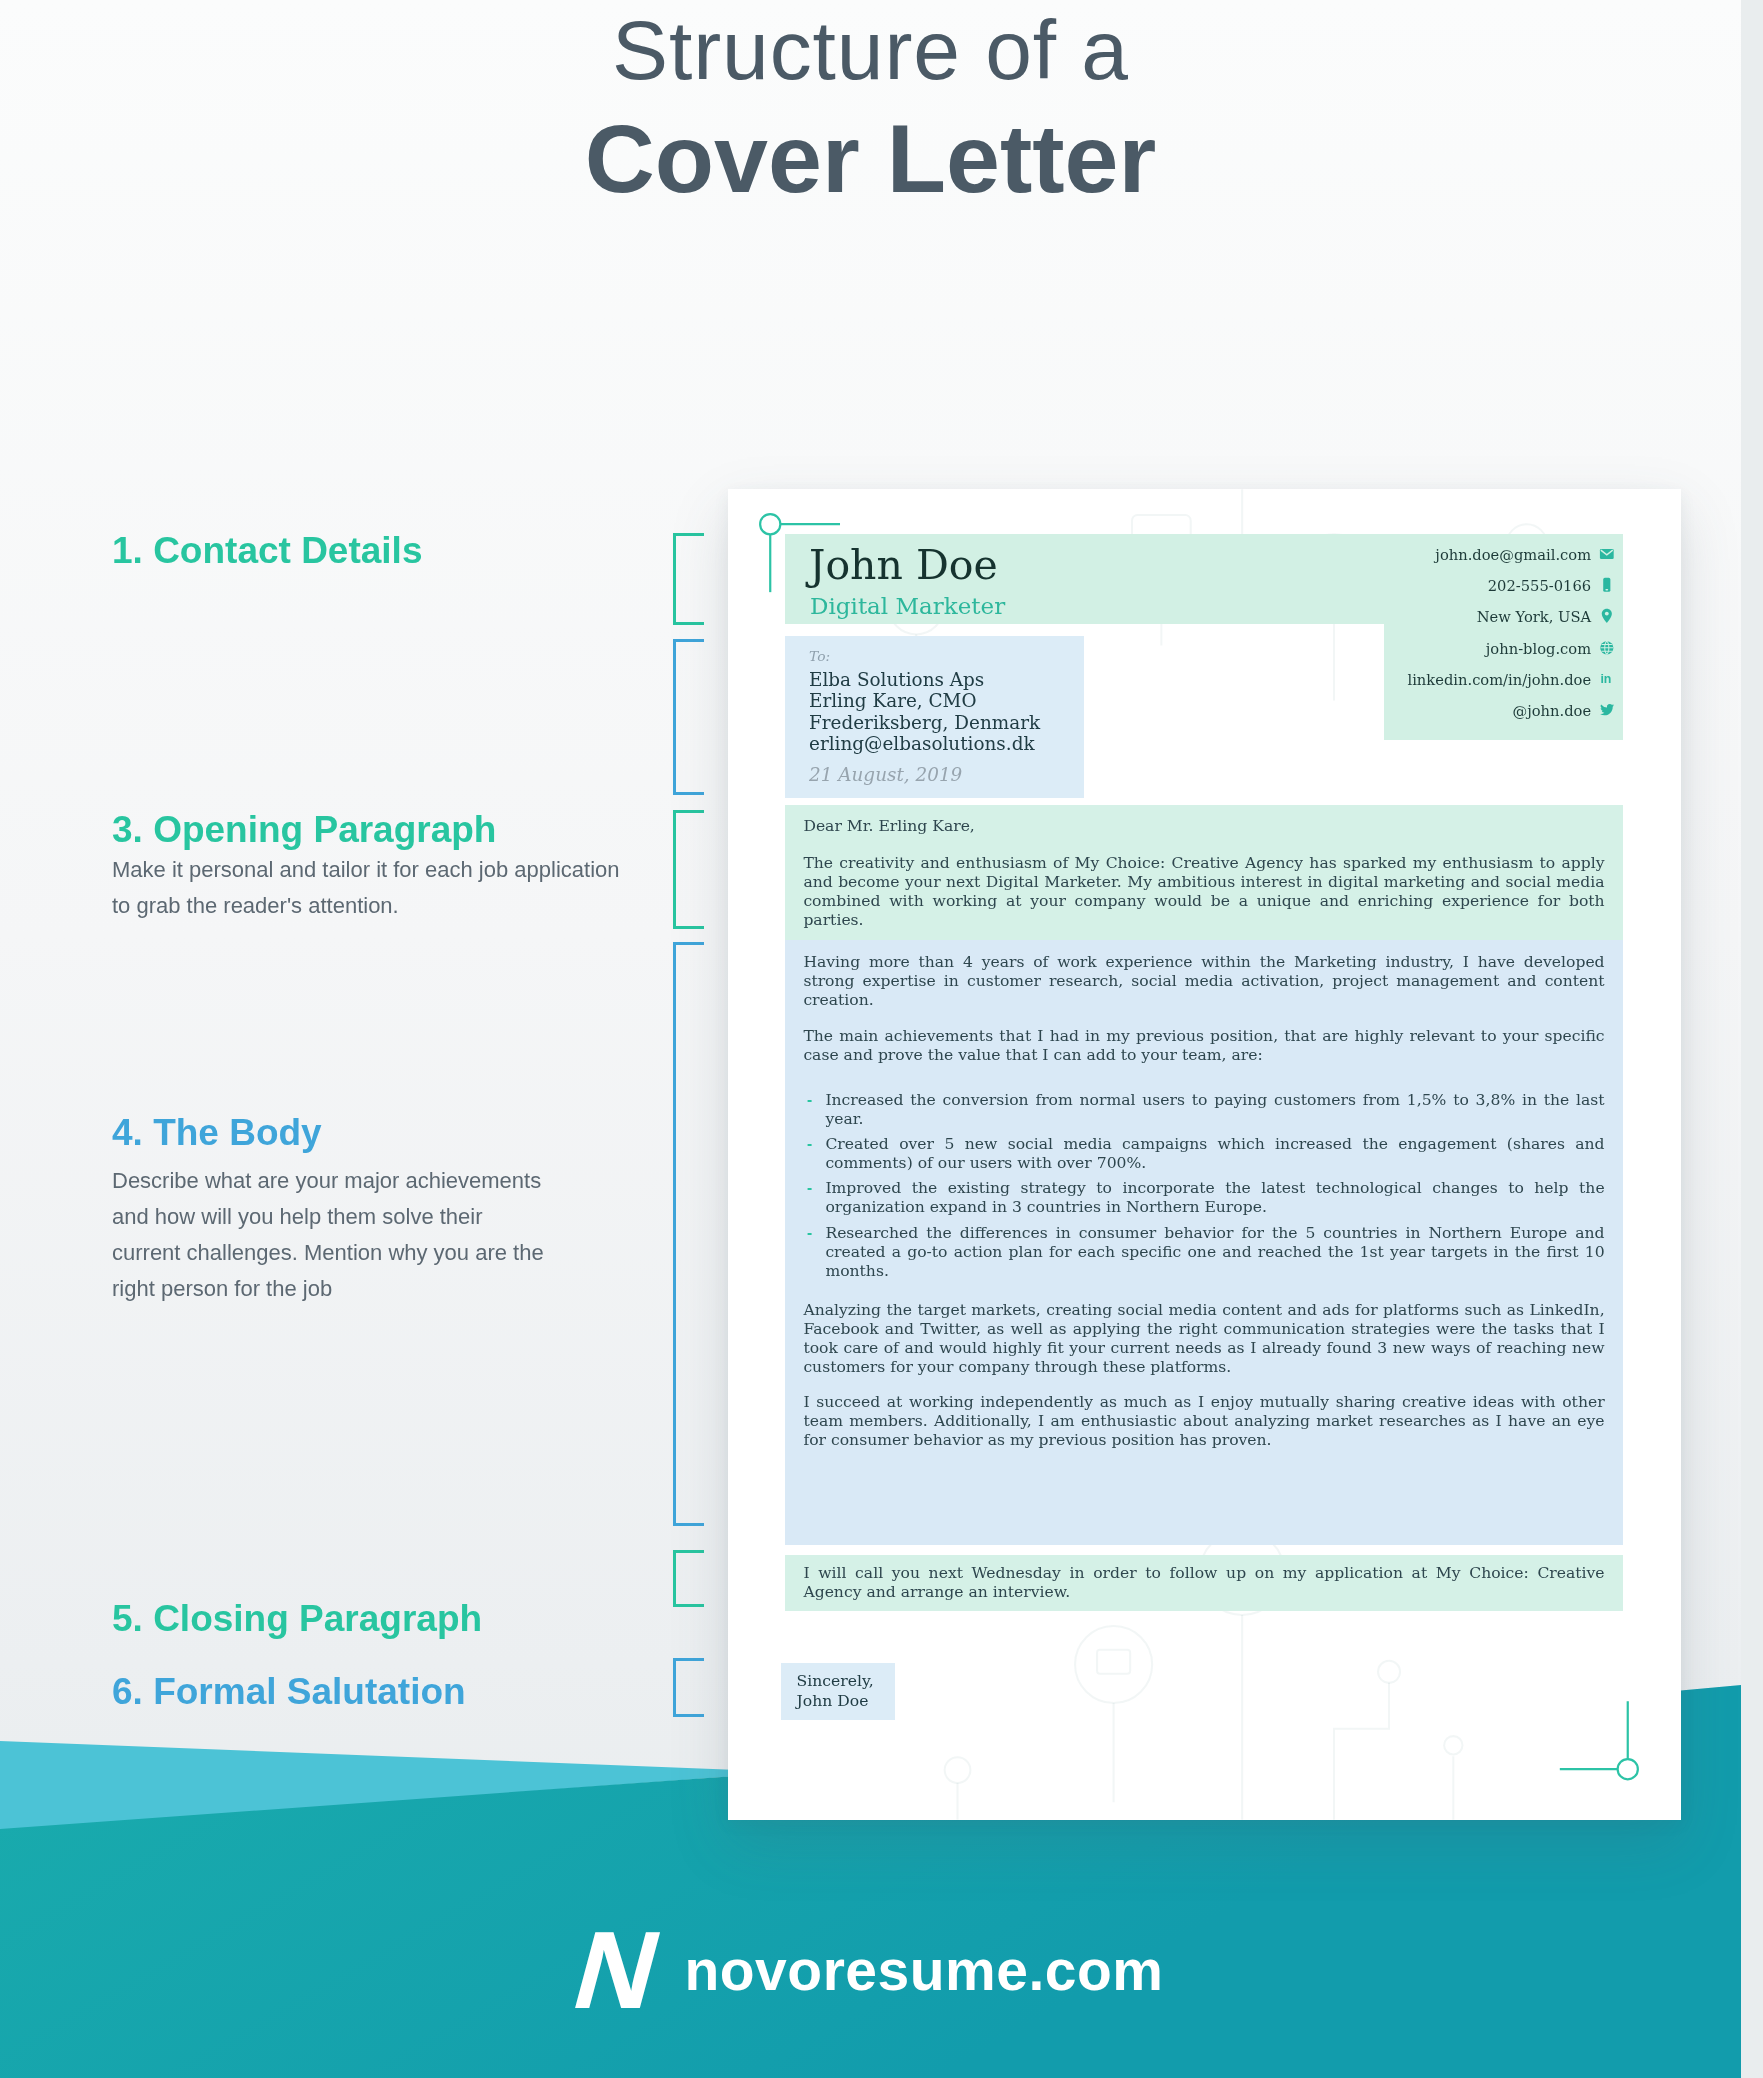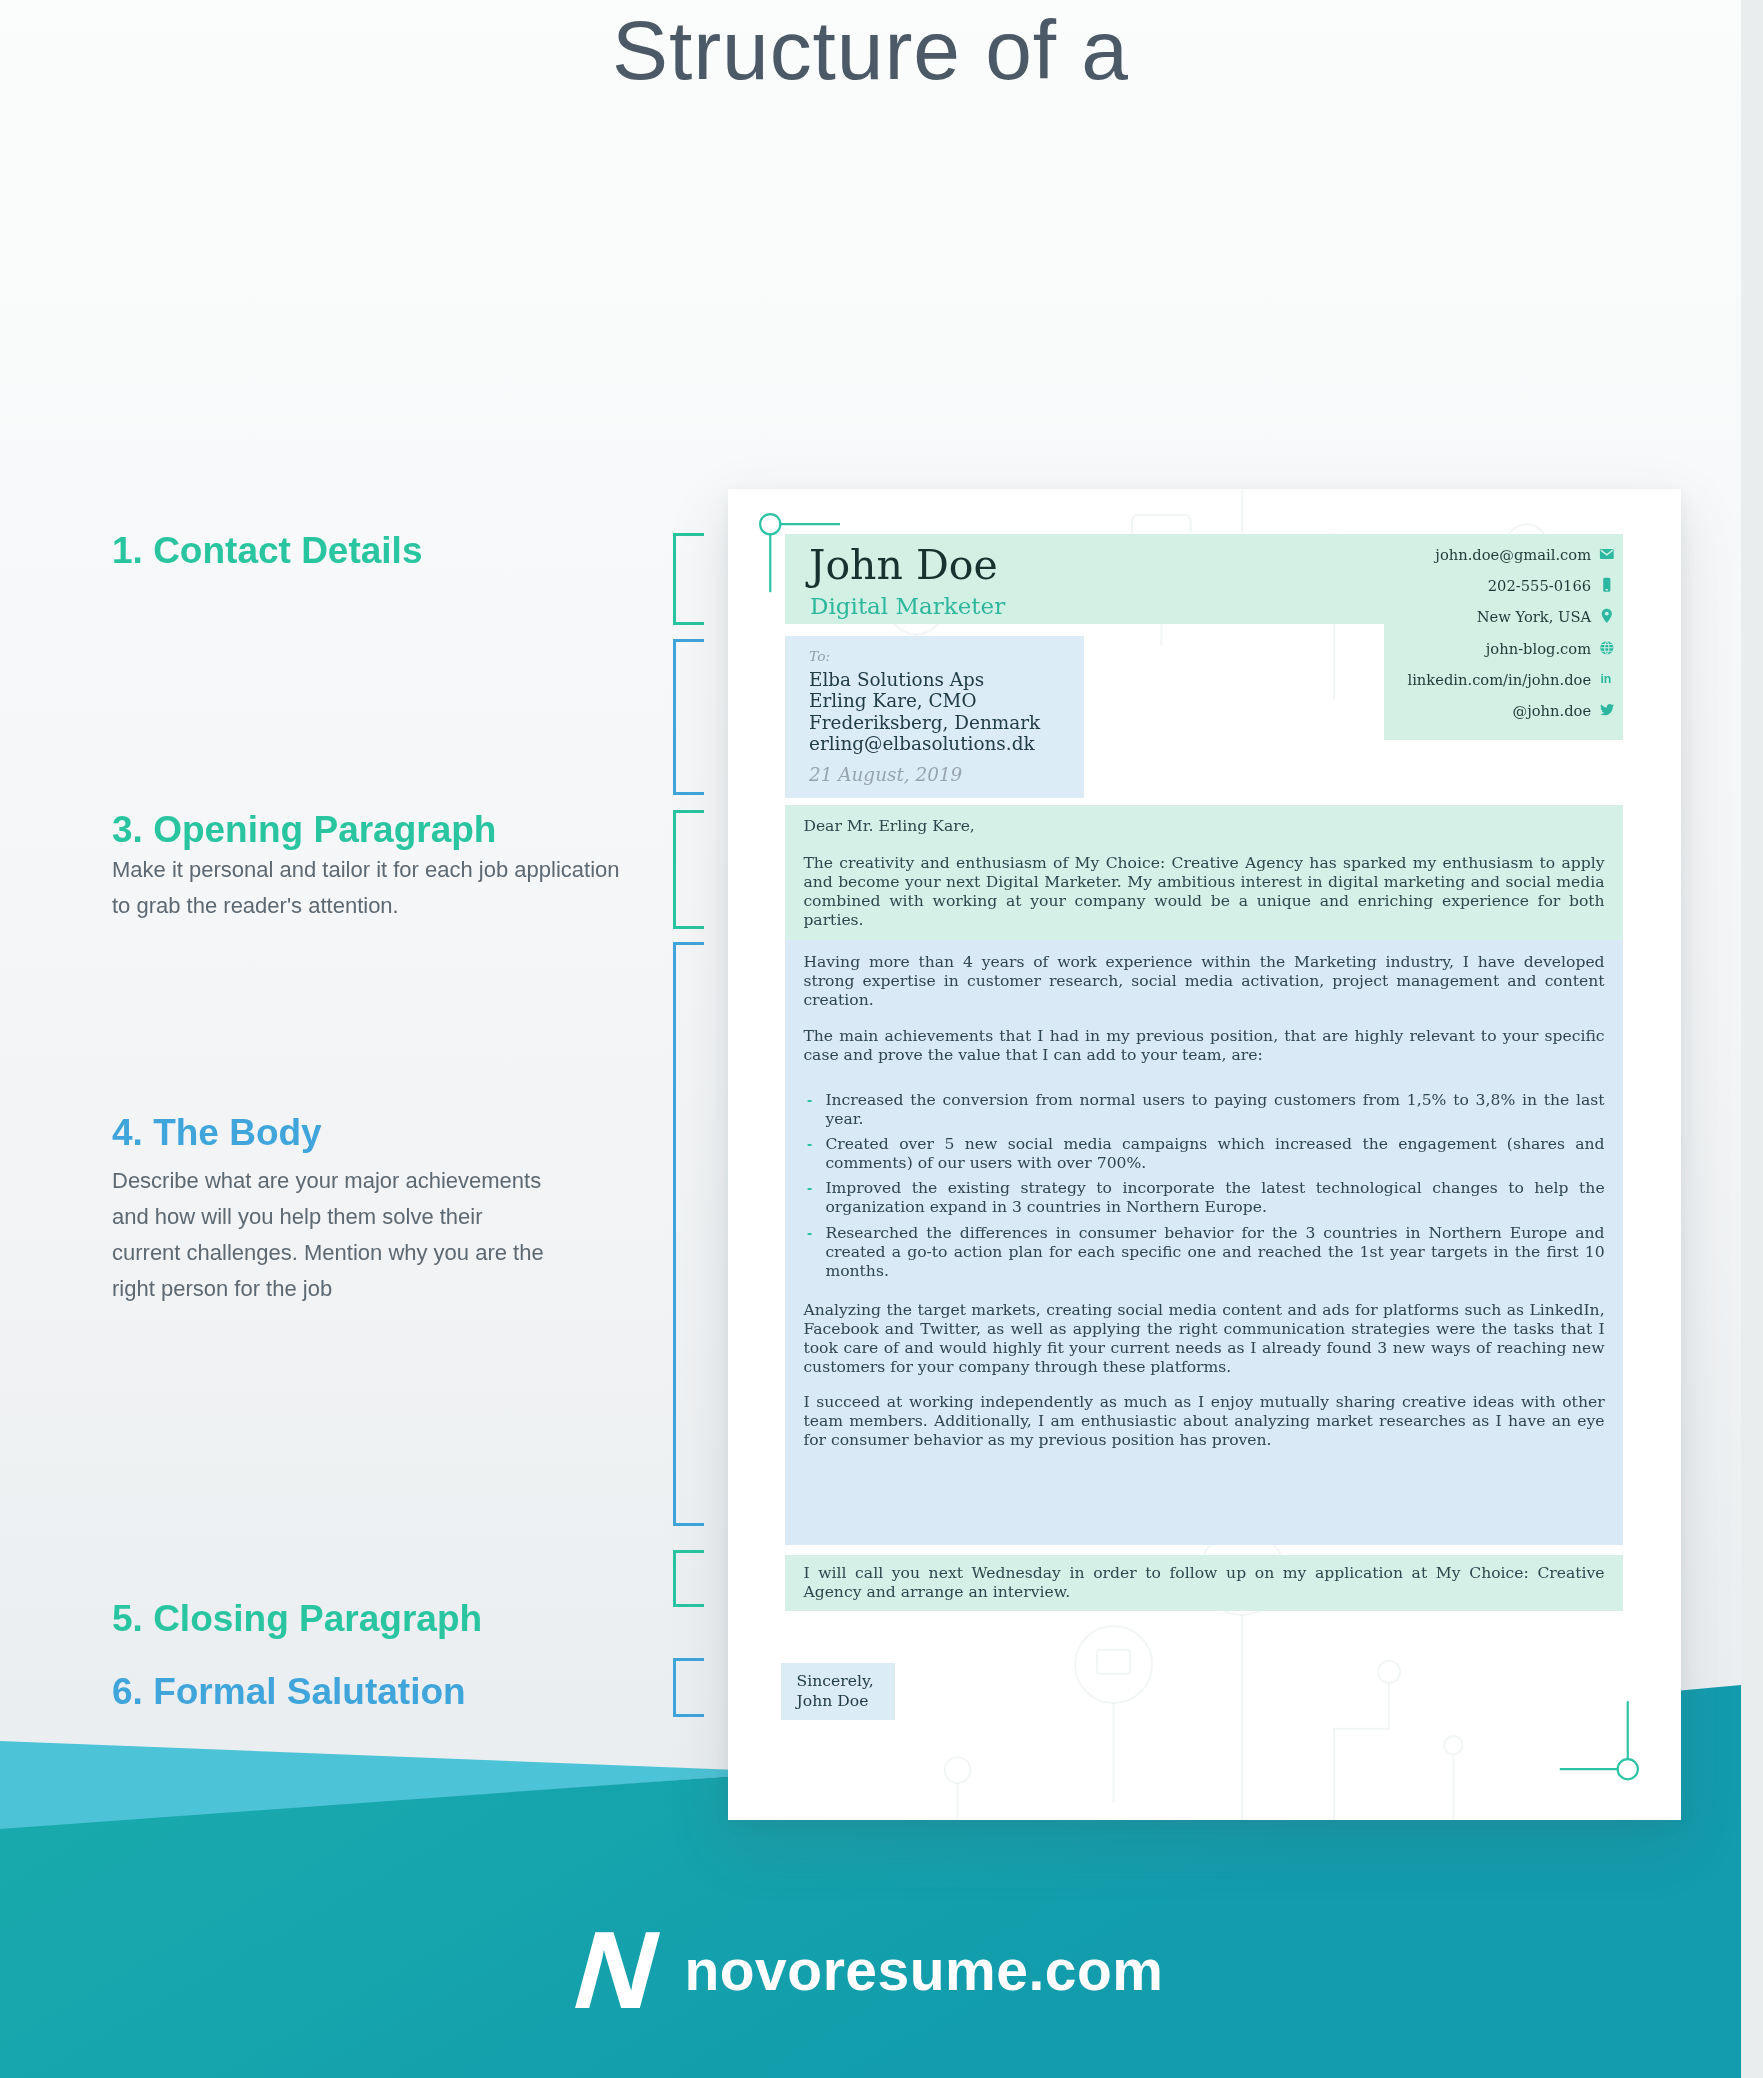--- a/index.html
+++ b/index.html
@@ -68,20 +68,21 @@
   ul.bullets .dash{position:absolute;left:3.7px;top:-0.9px;color:var(--teal);
     font-family:"Liberation Sans",sans-serif;font-weight:700}
 </style>
 </head>
 <body>
 
 <div class="canvas">
 
   <div class="title">
     <div class="l1">Structure of a</div>
+    <div class="l2">Cover Letter</div>
   </div>
 
   <div class="sec teal" style="top:527px">1. Contact Details</div>
 
 
   <div class="sec teal" style="top:806px">3. Opening Paragraph</div>
   <div class="desc" style="top:852px;width:514px">Make it personal and tailor it for each job application to grab the reader's attention.</div>
 
   <div class="sec blue" style="top:1109px">4. The Body</div>
   <div class="desc" style="top:1163px;width:441px">Describe what are your major achievements and how will you help them solve their current challenges. Mention why you are the right person for the job</div>
@@ -209,21 +210,21 @@
         <li>
           <span class="dash">-</span>
           <span>Created over 5 new social media campaigns which increased the engagement (shares and comments) of our users with over 700%.</span>
         </li>
         <li>
           <span class="dash">-</span>
           <span>Improved the existing strategy to incorporate the latest technological changes to help the organization expand in 3 countries in Northern Europe.</span>
         </li>
         <li>
           <span class="dash">-</span>
-          <span>Researched the differences in consumer behavior for the 3 countries in Northern Europe and created a go-to action plan for each specific one and reached the 1st year targets in the first 10 months.</span>
+          <span>Researched the differences in consumer behavior for the 5 countries in Northern Europe and created a go-to action plan for each specific one and reached the 1st year targets in the first 10 months.</span>
         </li>
       </ul>
       <p>Analyzing the target markets, creating social media content and ads for platforms such as LinkedIn, Facebook and Twitter, as well as applying the right communication strategies were the tasks that I took care of and would highly fit your current needs as I already found 3 new ways of reaching new customers for your company through these platforms.</p>
       <p class="last">I succeed at working independently as much as I enjoy mutually sharing creative ideas with other team members. Additionally, I am enthusiastic about analyzing market researches as I have an eye for consumer behavior as my previous position has proven.</p>
     </div>
 
     <div class="letterbox closing-box">
       <p class="last">I will call you next Wednesday in order to follow up on my application at My Choice: Creative Agency and arrange an interview.</p>
     </div>
 

